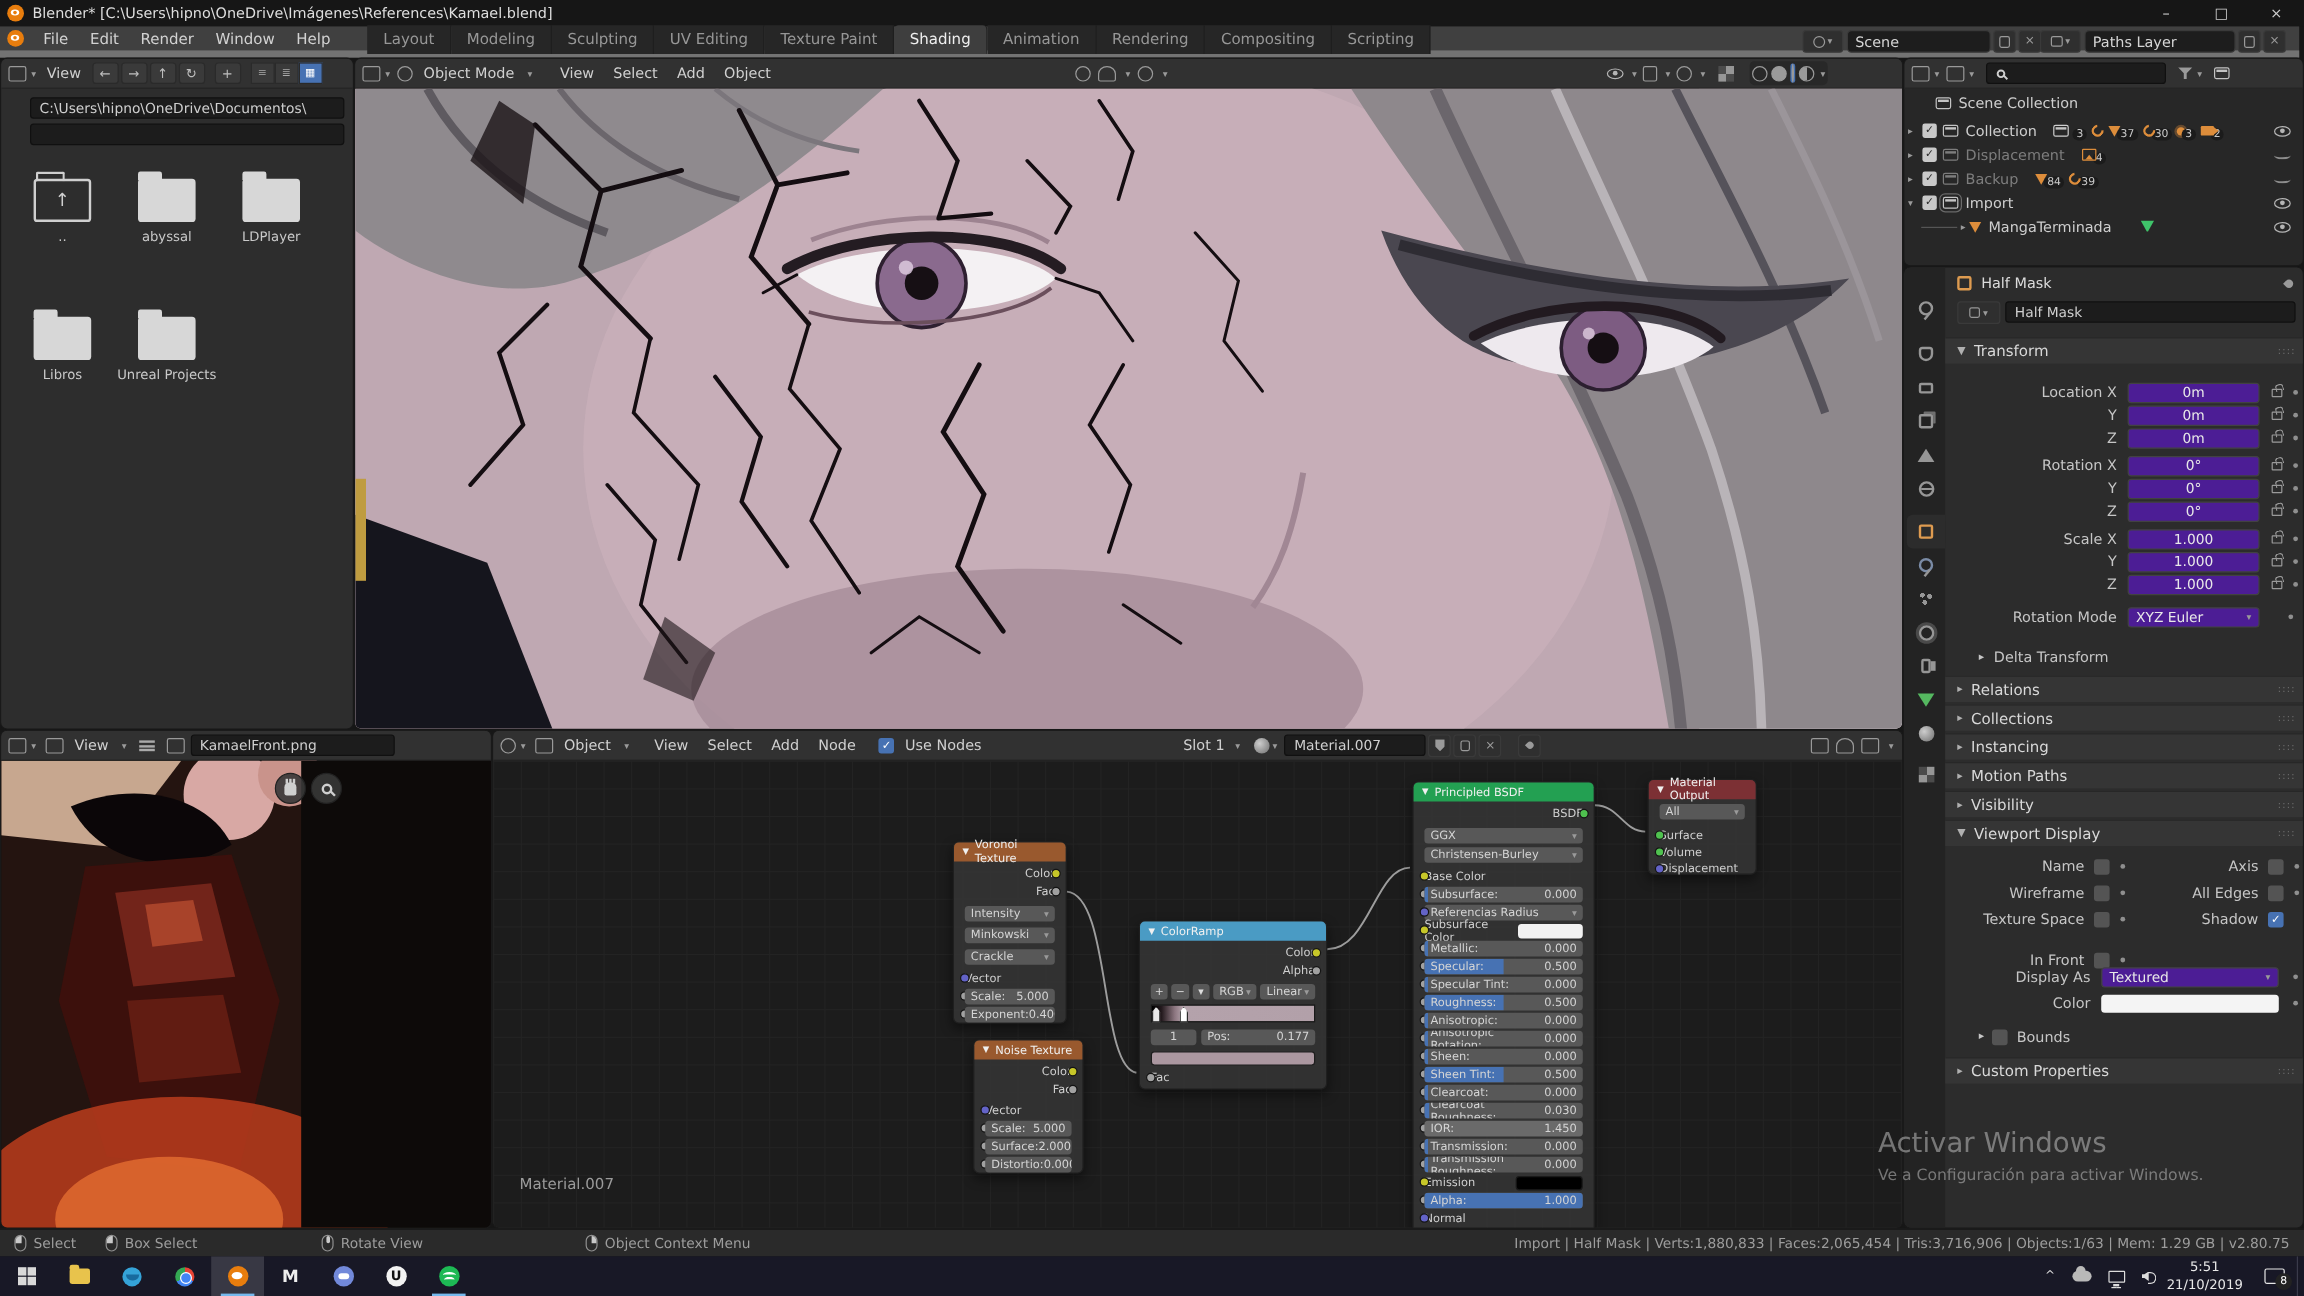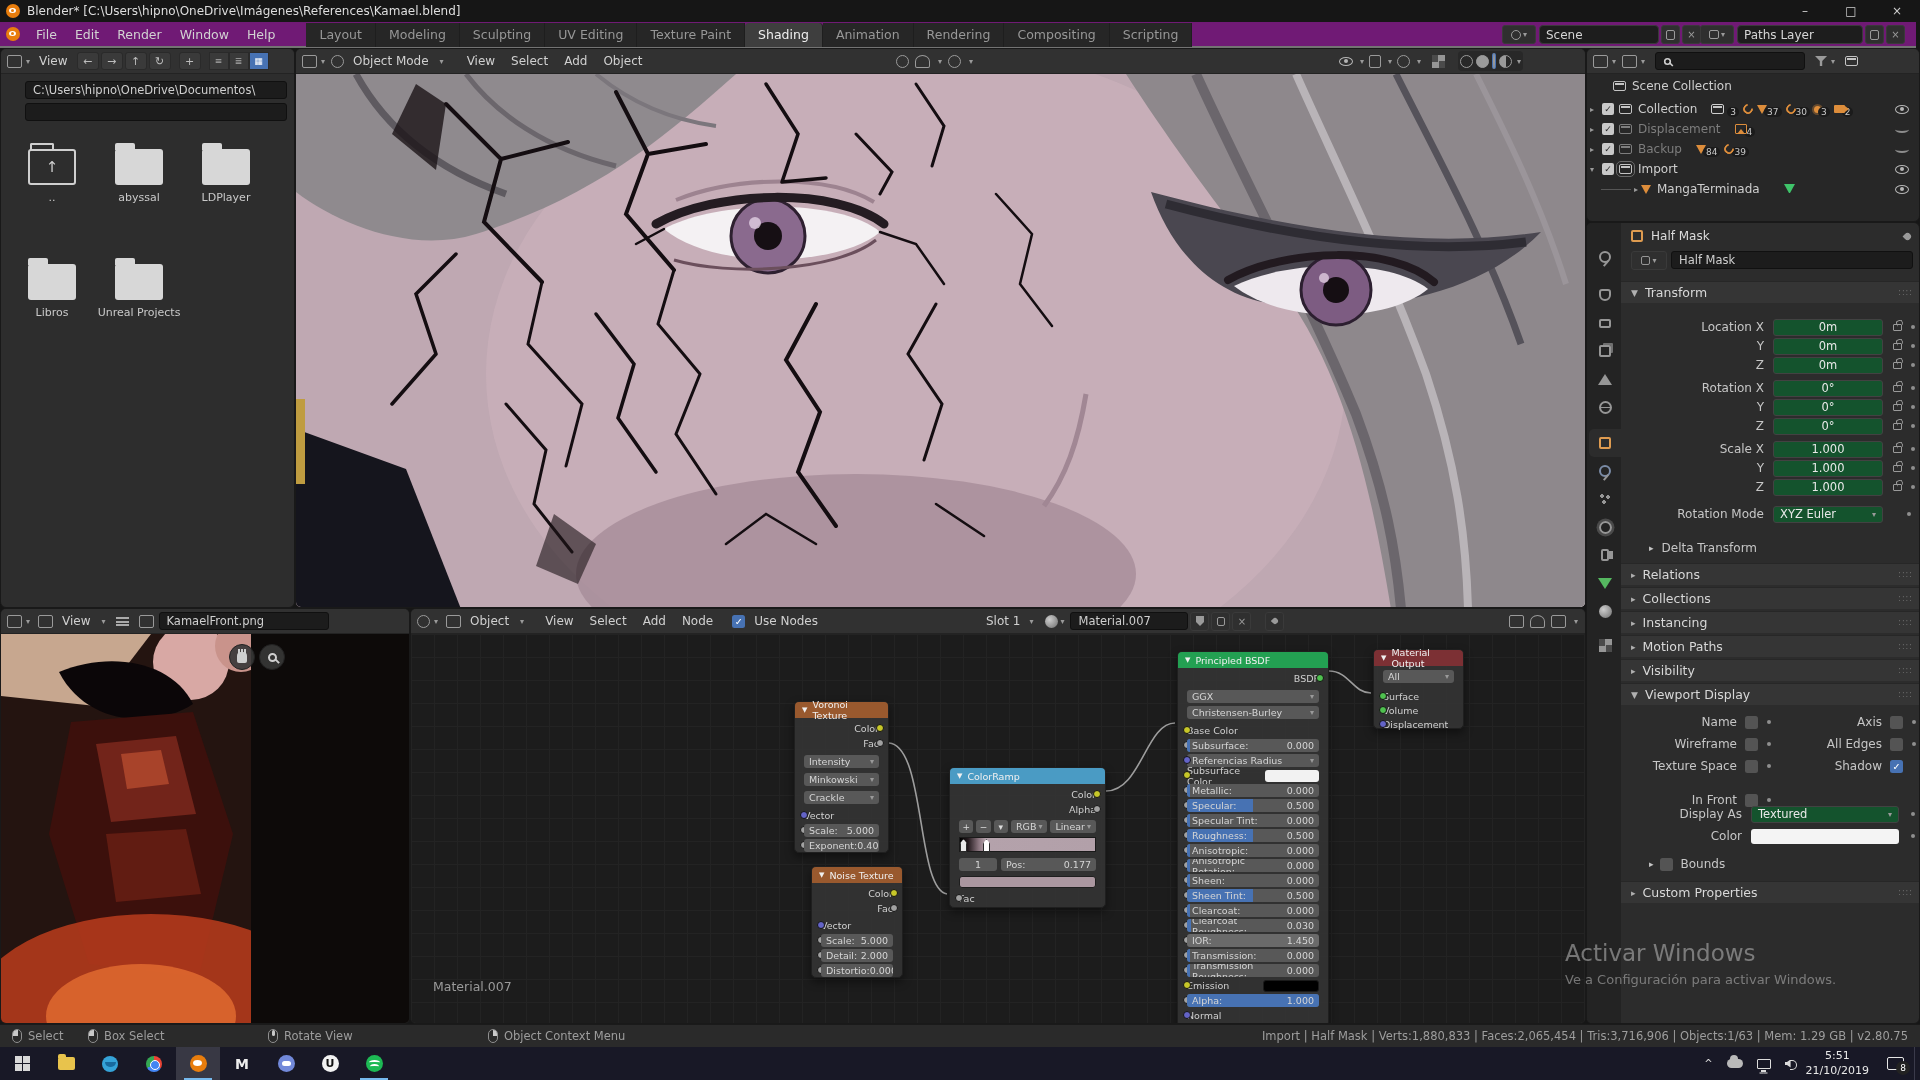--- a/index.html
+++ b/index.html
@@ -7,21 +7,21 @@
 #app{position:absolute;inset:0;width:1920px;height:1080px;background:#161616}
 .abs{position:absolute}
 
 #titlebar{position:absolute;left:0;top:0;width:1920px;height:22px;background:#161616;display:flex;align-items:center;padding-left:6px;font-size:12px;color:#dedede}
 .blogo{width:14px;height:14px;border-radius:50%;background:#e87d0d;position:relative;margin-right:7px}
 .blogo::after{content:'';position:absolute;left:3px;top:4px;width:7px;height:5px;border-radius:50%;background:#fff}
 .blogo::before{content:'';position:absolute;left:5px;top:5px;width:3px;height:3px;border-radius:50%;background:#e87d0d;z-index:1}
 #wincontrols{position:absolute;right:0;top:0;height:22px;display:flex}
 #wincontrols span{width:46px;height:22px;display:flex;align-items:center;justify-content:center;color:#cfcfcf;font-size:12px}
 
-#topbar{position:absolute;left:0;top:22px;width:1916px;height:26px;background:#701a75;display:flex;align-items:center;font-size:12.5px;border-bottom:2px solid #737373}
+#topbar{position:absolute;left:0;top:22px;width:1916px;height:26px;background:#404040;display:flex;align-items:center;font-size:12.5px;border-bottom:6px solid #737373}
 .menuitem{padding:4px 9px;color:#d2d2d2}
 #tabs{display:flex;margin-left:22px;height:26px;align-items:flex-end}
 .tab{padding:4px 13px 5px;color:#979797;background:#262626;border-right:1px solid #1e1e1e;font-size:12.5px}
 .tab.active{background:#3e3e3e;color:#efefef;border-radius:4px 4px 0 0}
 .tb-field{display:flex;align-items:center;background:#1d1d1d;border:1px solid #3a3a3a;border-radius:4px;height:19px;padding:0 6px;font-size:12px;color:#d5d5d5}
 .sqbtn{width:19px;height:19px;background:#2f2f2f;border:1px solid #3a3a3a;border-radius:3px;display:flex;align-items:center;justify-content:center;color:#9a9a9a;font-size:10px;margin-left:2px}
 
 .editor{position:absolute;background:#2d2d2d;border:1px solid #191919;border-radius:6px;overflow:hidden}
 .ehdr{height:25px;background:#313131;border-bottom:1px solid #232323;display:flex;align-items:center;padding:0 6px;font-size:12px;color:#cfcfcf;gap:2px}
 .mi{padding:2px 7px;color:#d0d0d0}
@@ -113,21 +113,21 @@
 .g-tri{width:0;height:0;border-left:7px solid transparent;border-right:7px solid transparent;border-bottom:11px solid #969696}
 .g-tri.green{border-bottom-color:#55b860}
 .g-dots{width:12px;height:12px;background:radial-gradient(circle 2px at 3px 3px,#969696 98%,transparent),radial-gradient(circle 2px at 9px 4px,#969696 98%,transparent),radial-gradient(circle 2px at 5px 9px,#969696 98%,transparent)}
 .g-check{width:13px;height:13px;background:conic-gradient(#969696 25%,#4b4b4b 0 50%,#969696 0 75%,#4b4b4b 0)}
 .g-sphere{width:13px;height:13px;border-radius:50%;background:radial-gradient(circle at 35% 35%,#cdcdcd,#6d6d6d)}
 .g-wr{width:12px;height:12px;border:2px solid #969696;border-radius:50%;position:relative}
 .g-wr::after{content:'';position:absolute;width:2px;height:7px;background:#969696;left:4px;top:7px;transform:rotate(40deg)}
 #pmain{position:absolute;left:34px;top:0;width:300px;height:590px}
 .prow{position:absolute;left:0;width:300px;height:18px;display:flex;align-items:center;font-size:12px}
 .plab{width:152px;text-align:right;padding-right:9px;color:#c6c6c6}
-.pfield{width:110px;background:#14532d;border:1px solid #424242;border-radius:3px;height:17px;display:flex;align-items:center;justify-content:center;font-size:11.5px;color:#e8e8e8}
+.pfield{width:110px;background:#4c1d95;border:1px solid #424242;border-radius:3px;height:17px;display:flex;align-items:center;justify-content:center;font-size:11.5px;color:#e8e8e8}
 .pfield.dd{justify-content:space-between;padding:0 6px}
 .lockic{width:9px;height:7px;border:1.2px solid #9a9a9a;border-radius:1px;position:relative;margin-left:10px}
 .lockic::before{content:'';position:absolute;width:5px;height:5px;border:1.2px solid #9a9a9a;border-bottom:none;border-radius:3px 3px 0 0;top:-5px;left:2px;transform:rotate(-14deg)}
 .pdot{width:4px;height:4px;border-radius:50%;background:#8f8f8f;margin-left:9px}
 .sechdr{position:absolute;left:0;width:300px;height:22px;background:#353535;border-top:1px solid #272727;display:flex;align-items:center;padding-left:10px;font-size:12.5px;color:#d8d8d8;gap:7px}
 .sechdr .arr{font-size:9px;color:#b0b0b0}
 .grip{margin-left:auto;margin-right:8px;color:#6f6f6f;font-size:8px;letter-spacing:1px}
 .vdrow{position:absolute;height:18px;display:flex;align-items:center;font-size:12px}
 .vdlab{text-align:right;padding-right:8px;color:#c6c6c6}
 
@@ -524,21 +524,21 @@
         <div class="nrow" style="top:67px">
             <span class="sock l" style="top:2px;background:#a1a1a1"></span>
             <span class="pill">
               <span>Scale:</span>
               <span>5.000</span>
             </span>
           </div>
         <div class="nrow" style="top:82px">
             <span class="sock l" style="top:2px;background:#a1a1a1"></span>
             <span class="pill">
-              <span>Detail:</span>
+              <span>Surface:</span>
               <span>2.000</span>
             </span>
           </div>
         <div class="nrow" style="top:97px">
             <span class="sock l" style="top:2px;background:#a1a1a1"></span>
             <span class="pill">
               <span>Distortio:</span>
               <span>0.000</span>
             </span>
           </div>

